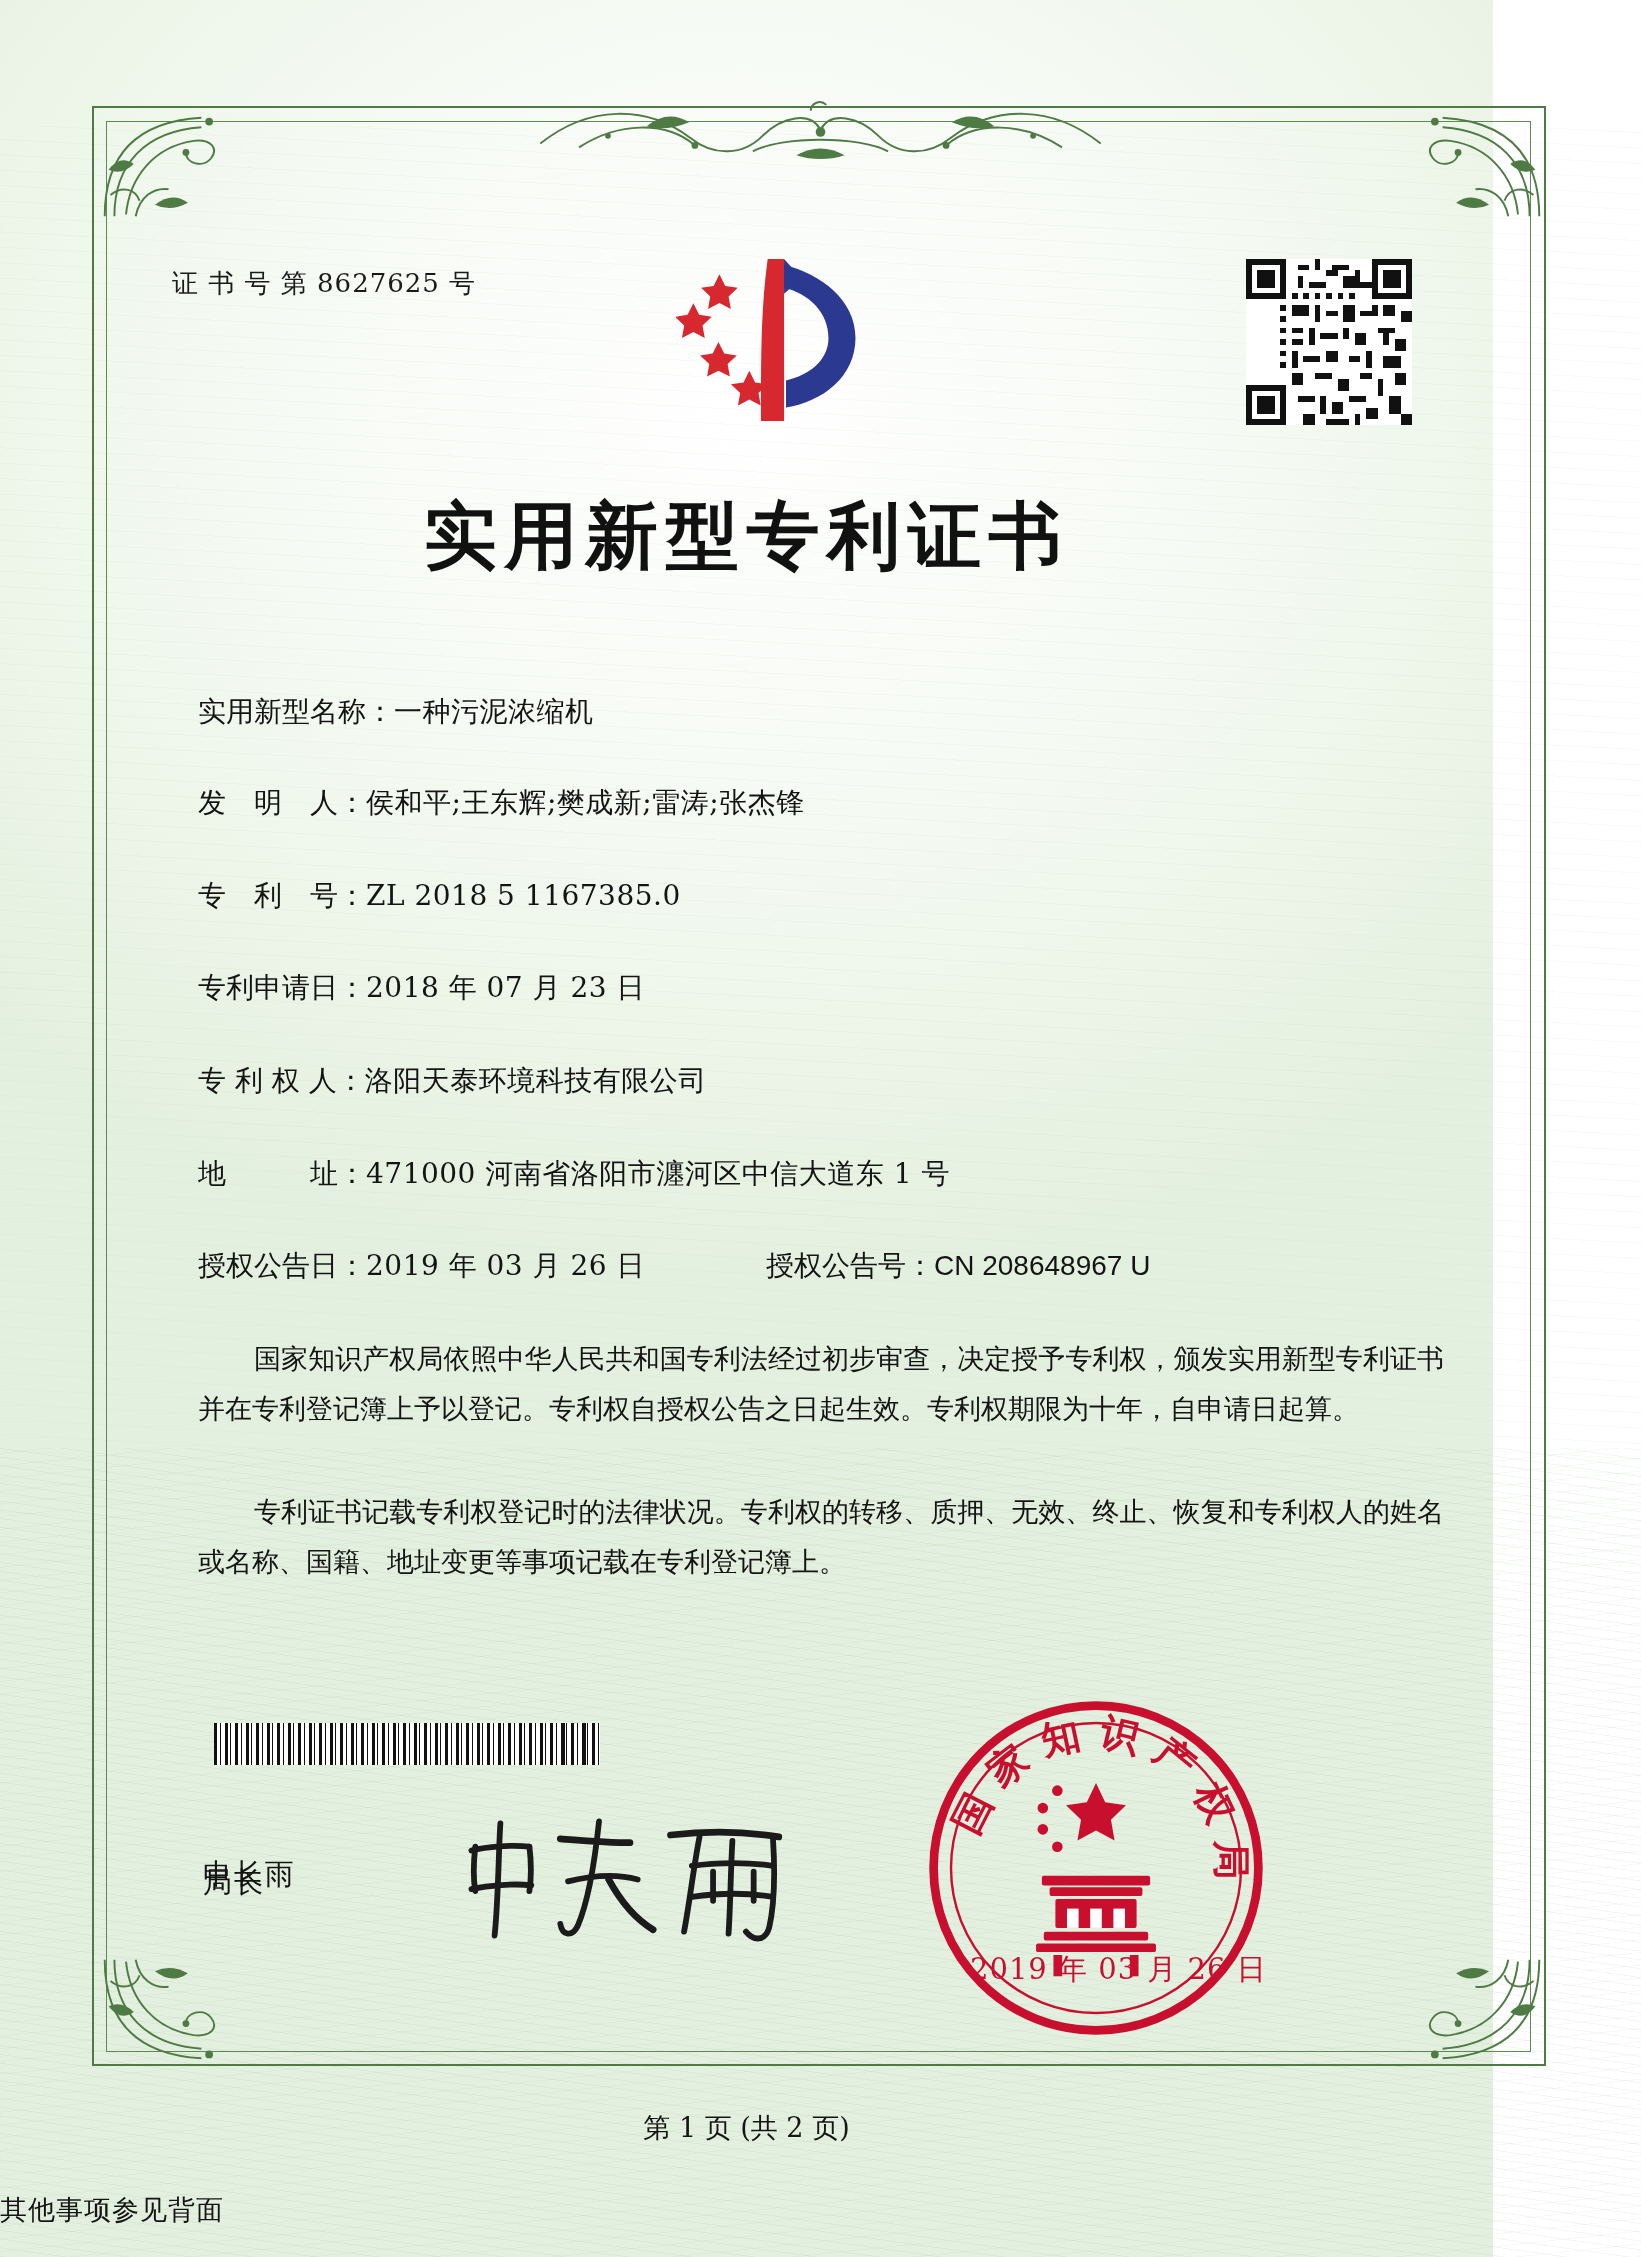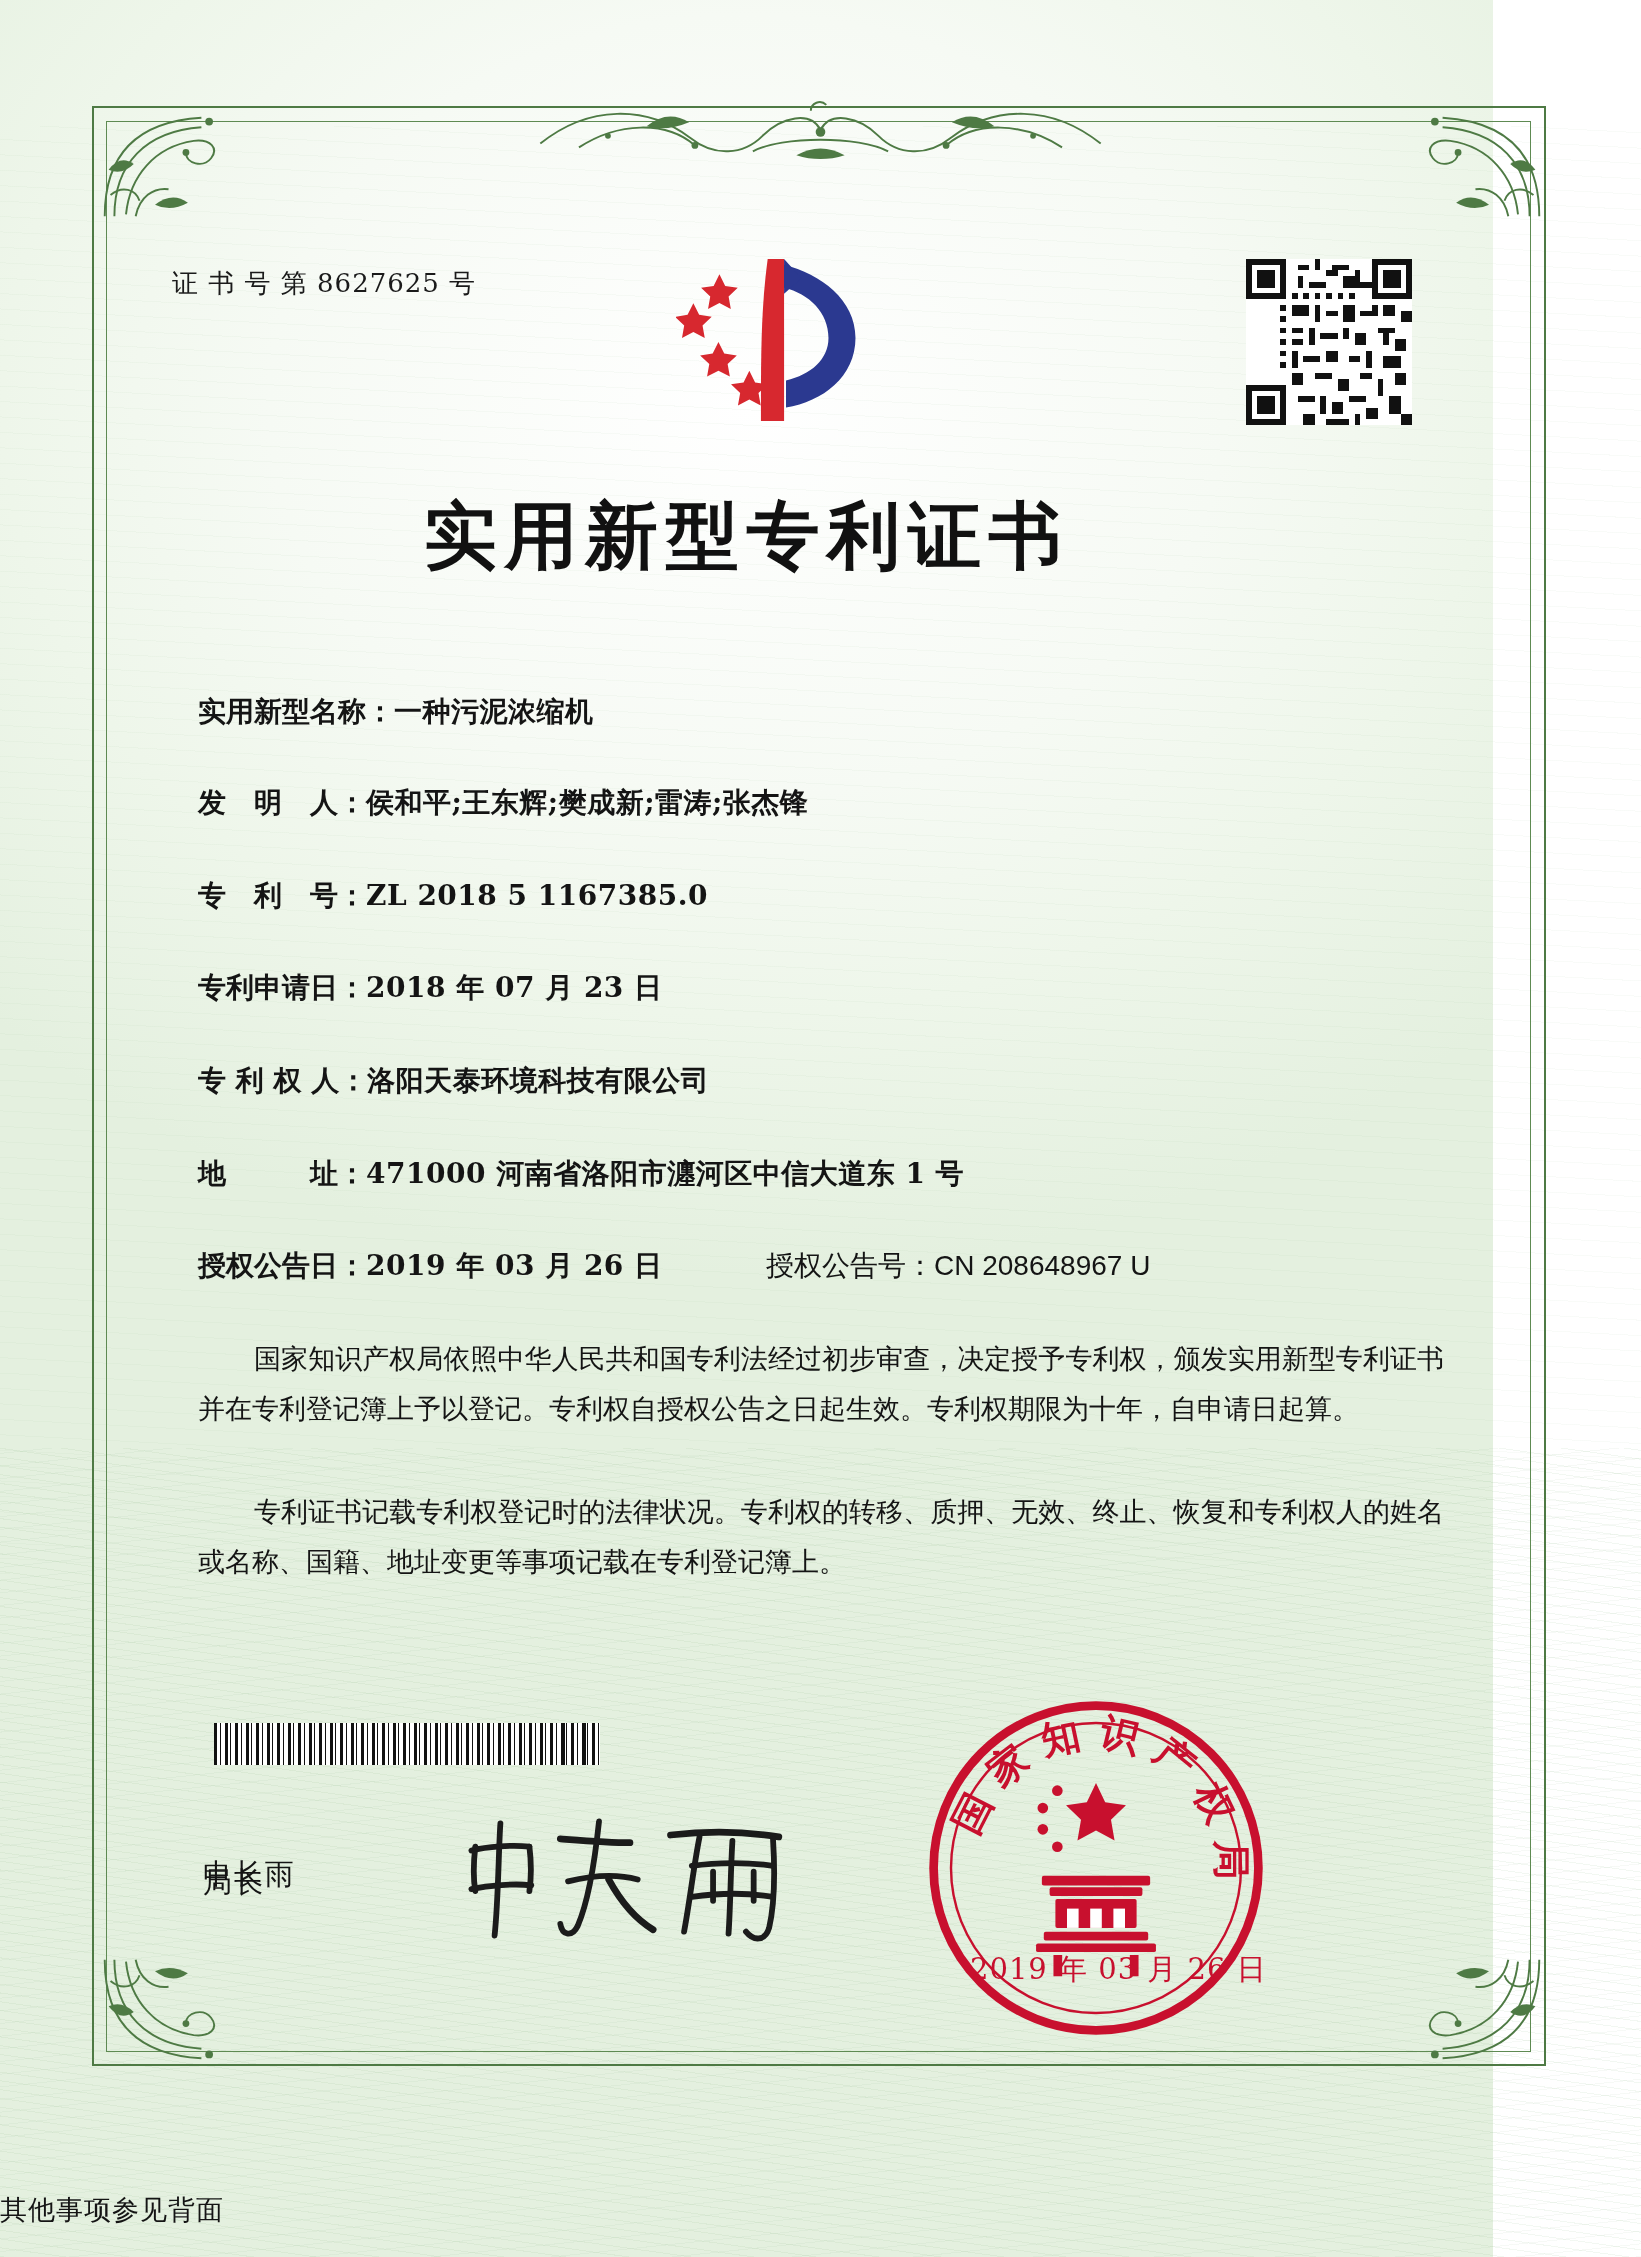--- a/index.html
+++ b/index.html
@@ -123,21 +123,20 @@
   }
 
   
   .field {
     position: absolute;
     left: 198px;
     font-size: 28px;
     color: #141414;
     white-space: nowrap;
     font-family: "DejaVu Serif", "Liberation Serif", serif;
-    font-weight: bold;
   }
   .field .label {
     display: inline-block;
     letter-spacing: 0px;
   }
   .field .val {
     letter-spacing: 0.5px;
   }
   .f1 { top: 693px; }
   .f2 { top: 784px; }
@@ -536,15 +535,16 @@
 
     <defs>
       <path id="sealArc" d="M 180,180 m -126,0 a 126,126 0 1,1 252,0"></path>
     </defs>
     <text font-family="'DejaVu Serif','Liberation Serif',serif" font-size="40" font-weight="bold" fill="#c8102e" letter-spacing="16">
       <textPath href="#sealArc" startOffset="8%">国家知识产权局</textPath>
     </text>
   </svg>
   <div class="seal-date">2019 年 03 月 26 日</div>
 
+  <div class="page-no">第 1 页 (共 2 页)</div>
   <div class="footnote">其他事项参见背面</div>
 </div>
 
 
 </body></html>

